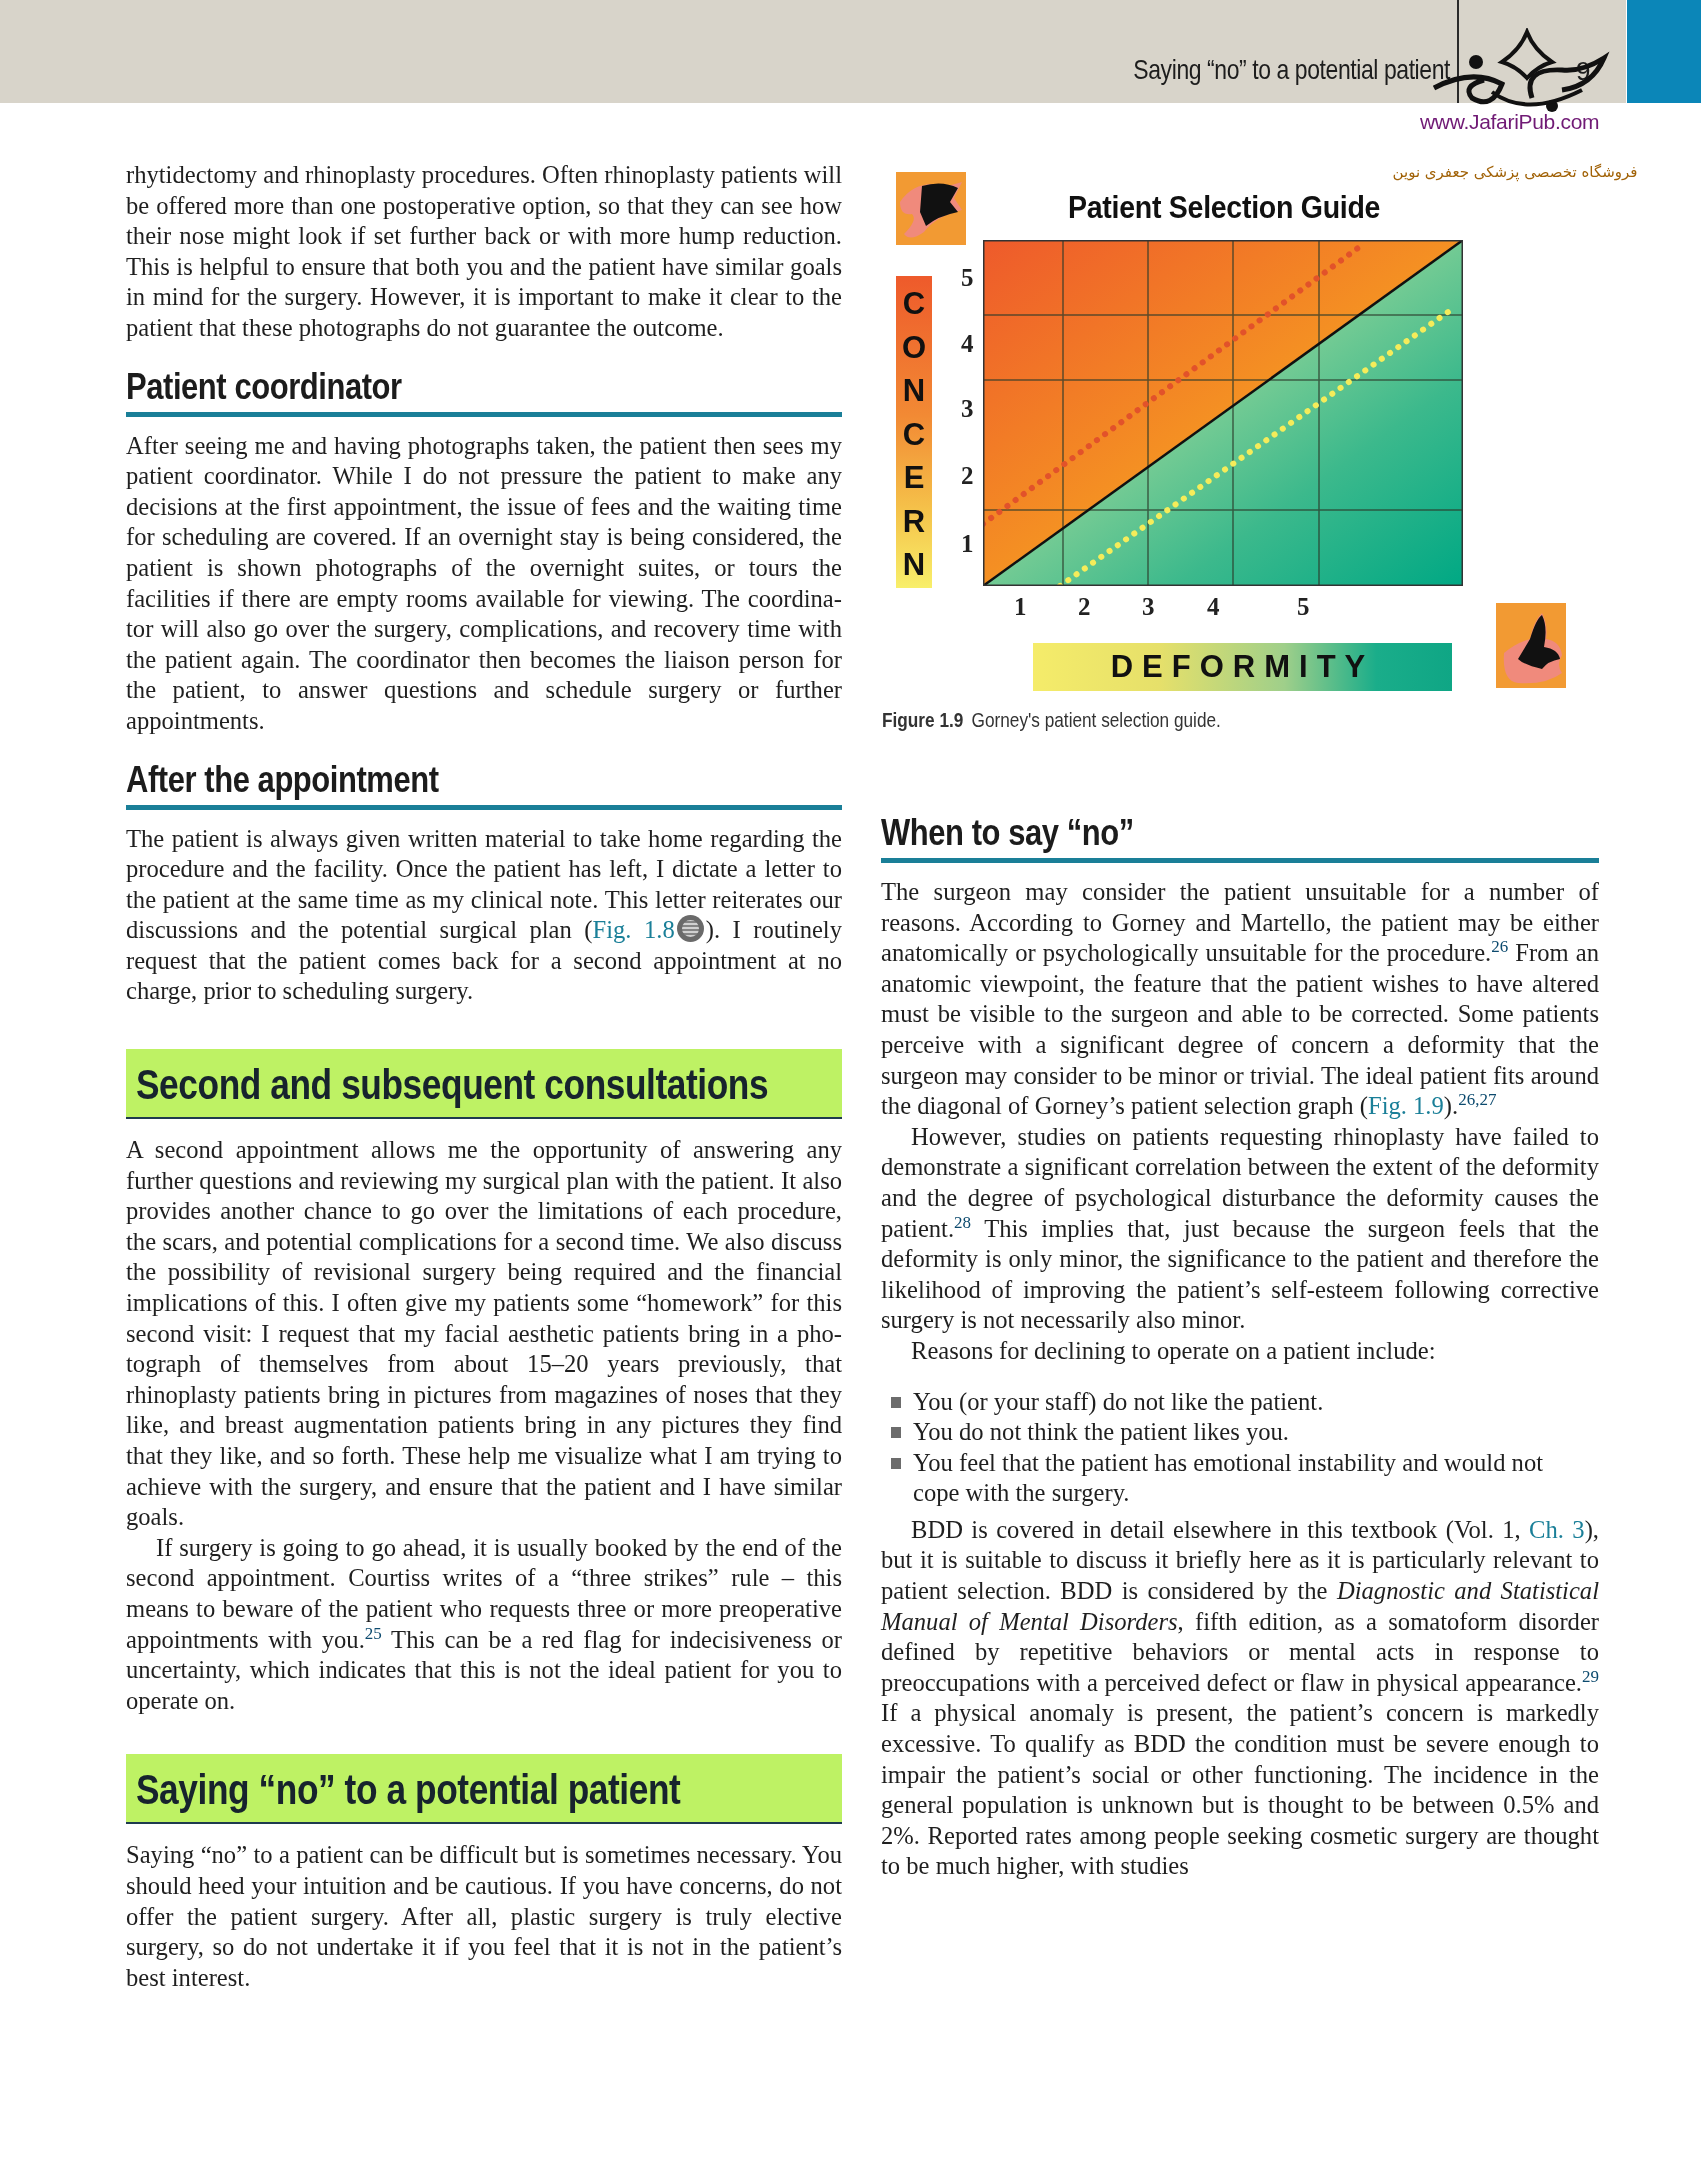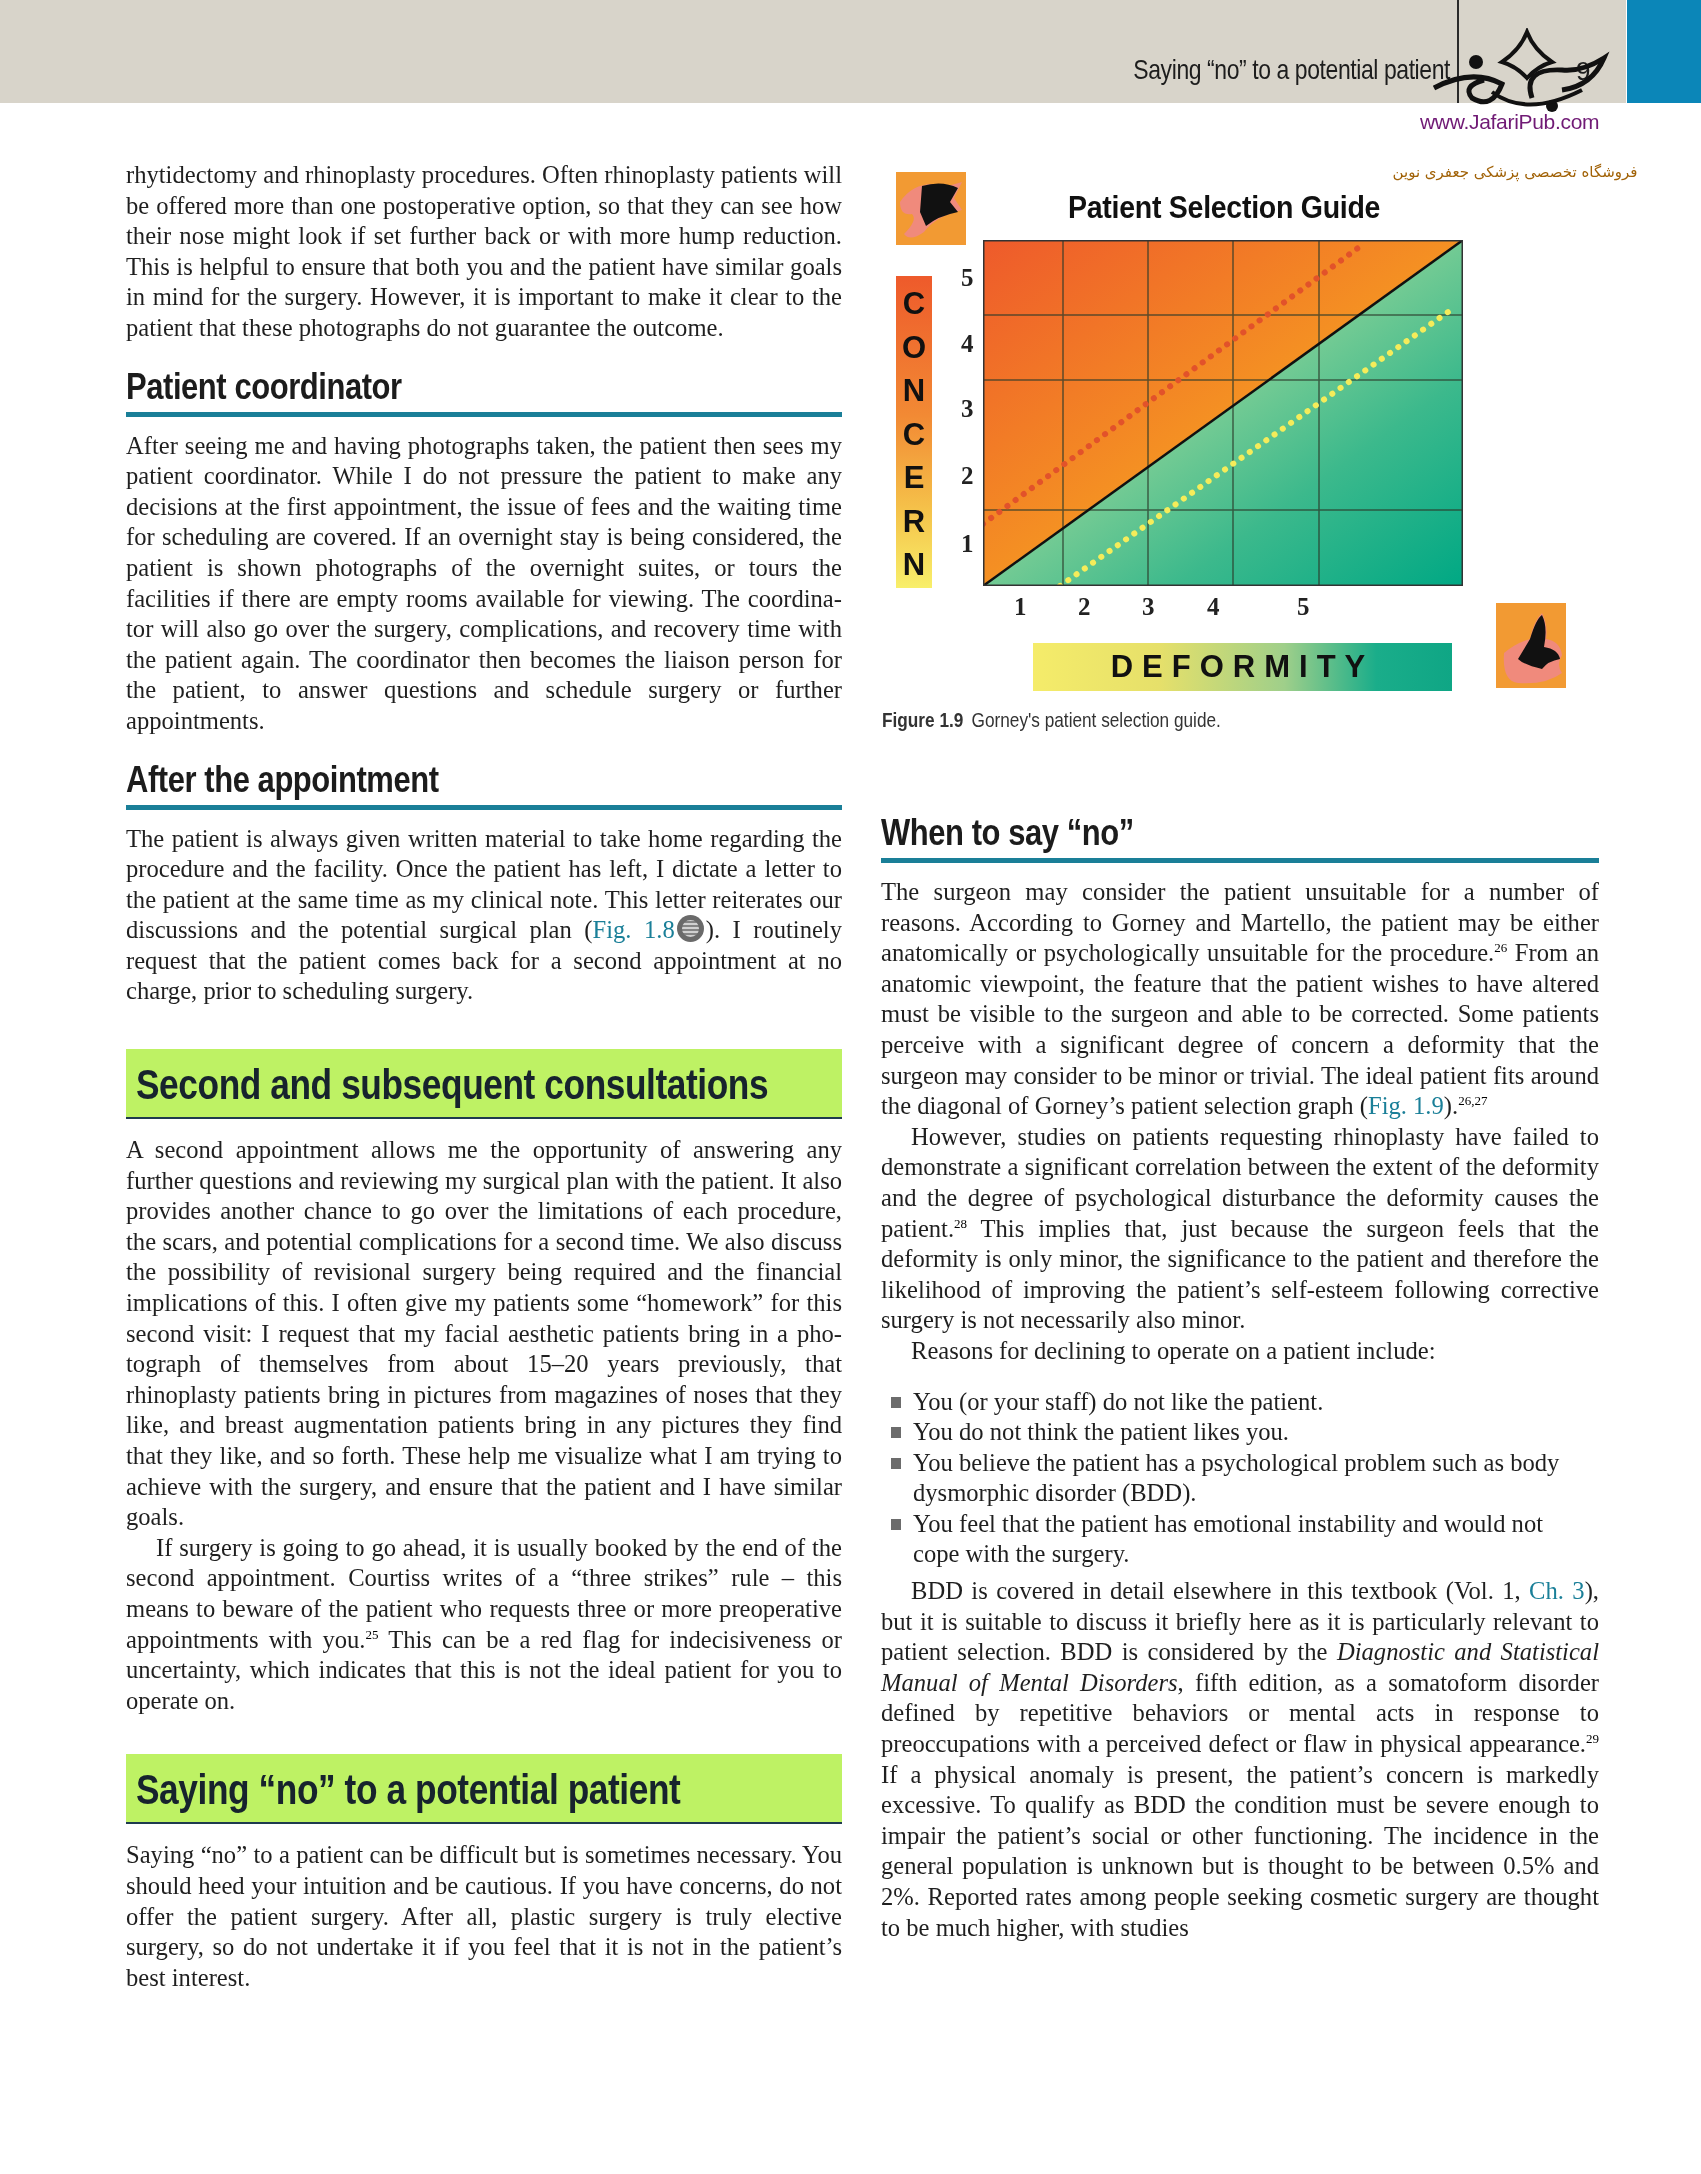--- a/index.html
+++ b/index.html
@@ -16,21 +16,21 @@
   .watermark-url { position: absolute; left: 1420px; top: 110px; font-family: "Liberation Sans", sans-serif; font-size: 21px; color: #701a75; letter-spacing: -0.3px; }
   .watermark-fa { position: absolute; left: 1380px; top: 163px; width: 270px; text-align: center; font-family: "DejaVu Sans", sans-serif; font-size: 15px; color: #a16207; direction: rtl; }
 
   
   .col { position: absolute; }
   .col-left { left: 126px; top: 160px; width: 716px; }
   .col-right { left: 881px; top: 812px; width: 718px; }
 
   p.body { font-size: 24.6px; line-height: 30.6px; text-align: justify; hyphens: manual; }
   p.body.indent { text-indent: 30px; }
-  .sup { font-size: 13px; vertical-align: super; line-height: 0; color: #000000; }
+  .sup { font-size: 17px; vertical-align: super; line-height: 0; color: #0c4a6e; }
   .link { color: #1a7f98; }
   .globe { display: inline-block; width: 27px; height: 27px; border-radius: 50%; background: #6a6a6a; vertical-align: -4px; margin: 0 2px; position: relative; }
   .globe::after { content: ""; position: absolute; left: 5px; top: 5px; width: 17px; height: 17px; border-radius: 50%; background: repeating-linear-gradient(0deg, #ddd 0 2px, #888 2px 4px), #ddd; opacity: 0.9; }
   i.em { font-style: italic; }
 
   h2.sec { font-family: "Liberation Sans", sans-serif; font-weight: bold; font-size: 36px; letter-spacing: -0.5px; transform: scaleX(0.86); transform-origin: left center; white-space: nowrap; color: #1c1c1c; }
   .rule { height: 5px; background: #1a7f98; }
 
   .boxhead { background: #bef264; border-bottom: 2px solid #1e3a4e; height: 70px; position: relative; }
   .boxhead h2 { position: absolute; left: 10px; top: 12px; font-family: "Liberation Sans", sans-serif; font-weight: bold; font-size: 42px; color: #17232d; letter-spacing: -0.5px; transform: scaleX(0.84); transform-origin: left center; white-space: nowrap; }
@@ -175,17 +175,16 @@
 
 <div class="col col-right">
   <h2 class="sec">When to say “no”</h2>
   <div class="rule" style="margin-top:4px;"></div>
   <p class="body" style="margin-top:14px;"><span>The surgeon may consider the patient unsuitable for a num­ber of reasons. According to Gorney and Martello, the patient may be either anatomically or psychologically unsuitable for the procedure.</span><span class="sup">26</span><span> From an anatomic viewpoint, the feature that the patient wishes to have altered must be visible to the sur­geon and able to be corrected. Some patients perceive with a significant degree of concern a deformity that the surgeon may consider to be minor or trivial. The ideal patient fits around the diagonal of Gorney’s patient selection graph (</span><span class="link">Fig. 1.9</span><span>).</span><span class="sup">26,27</span></p>
   <p class="body indent"><span>However, studies on patients requesting rhinoplasty have failed to demonstrate a significant correlation between the extent of the deformity and the degree of psychological dis­turbance the deformity causes the patient.</span><span class="sup">28</span><span> This implies that, just because the surgeon feels that the deformity is only minor, the significance to the patient and therefore the likelihood of improving the patient’s self-esteem following corrective sur­gery is not necessarily also minor.</span></p>
   <p class="body indent">Reasons for declining to operate on a patient include:</p>
   <ul class="bullets">
     <li>You (or your staff) do not like the patient.</li>
     <li>You do not think the patient likes you.</li>
-    <li style="padding-right:10px;">You believe the patient has a psychological problem such as body dysmorphic disorder (BDD).</li>
     <li style="padding-right:50px;">You feel that the patient has emotional instability and would not cope with the surgery.</li>
   </ul>
   <p class="body indent" style="margin-top:6px;"><span>BDD is covered in detail elsewhere in this textbook (Vol. 1, </span><span class="link">Ch. 3</span><span>), but it is suitable to discuss it briefly here as it is partic­ularly relevant to patient selection. BDD is considered by the </span><i class="em">Diagnostic and Statistical Manual of Mental Disorders</i><span>, fifth edi­tion, as a somatoform disorder defined by repetitive behaviors or mental acts in response to preoccupations with a perceived defect or flaw in physical appearance.</span><span class="sup">29</span><span> If a physical anom­aly is present, the patient’s concern is markedly excessive. To qualify as BDD the condition must be severe enough to impair the patient’s social or other functioning. The incidence in the general population is unknown but is thought to be between 0.5% and 2%. Reported rates among people seeking cosmetic surgery are thought to be much higher, with studies</span></p>
 </div>
 
 </body></html>

